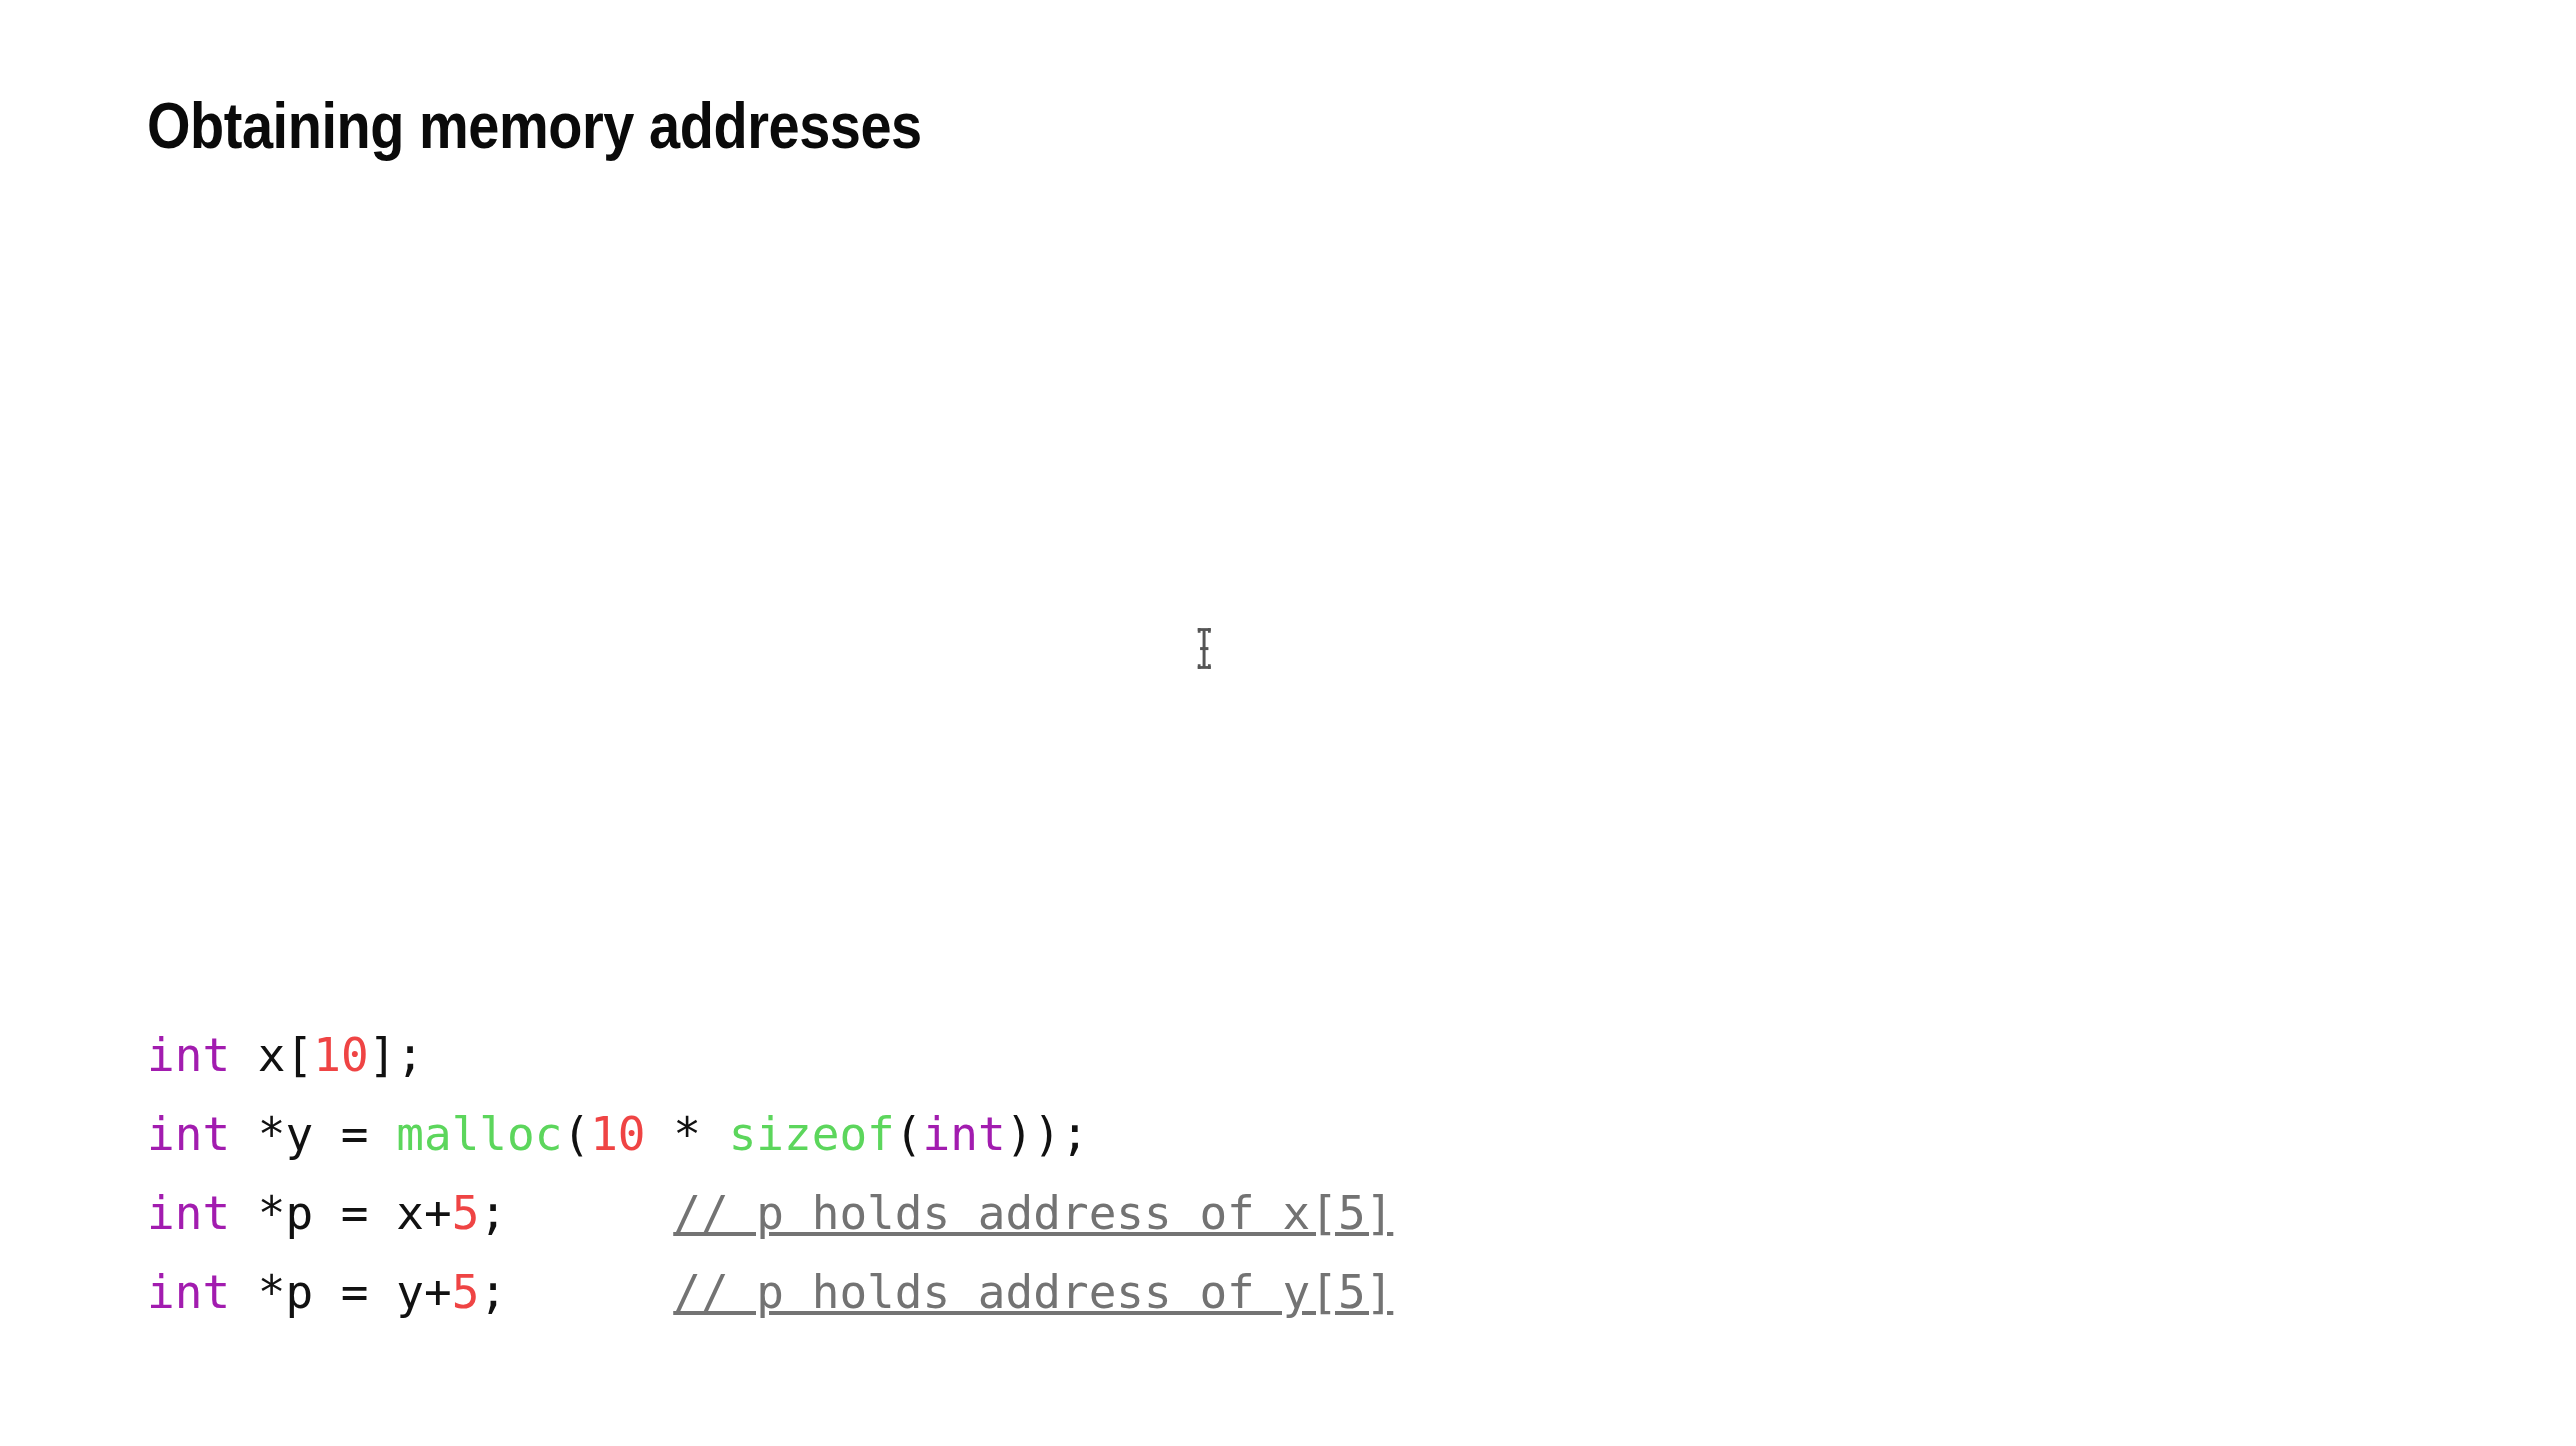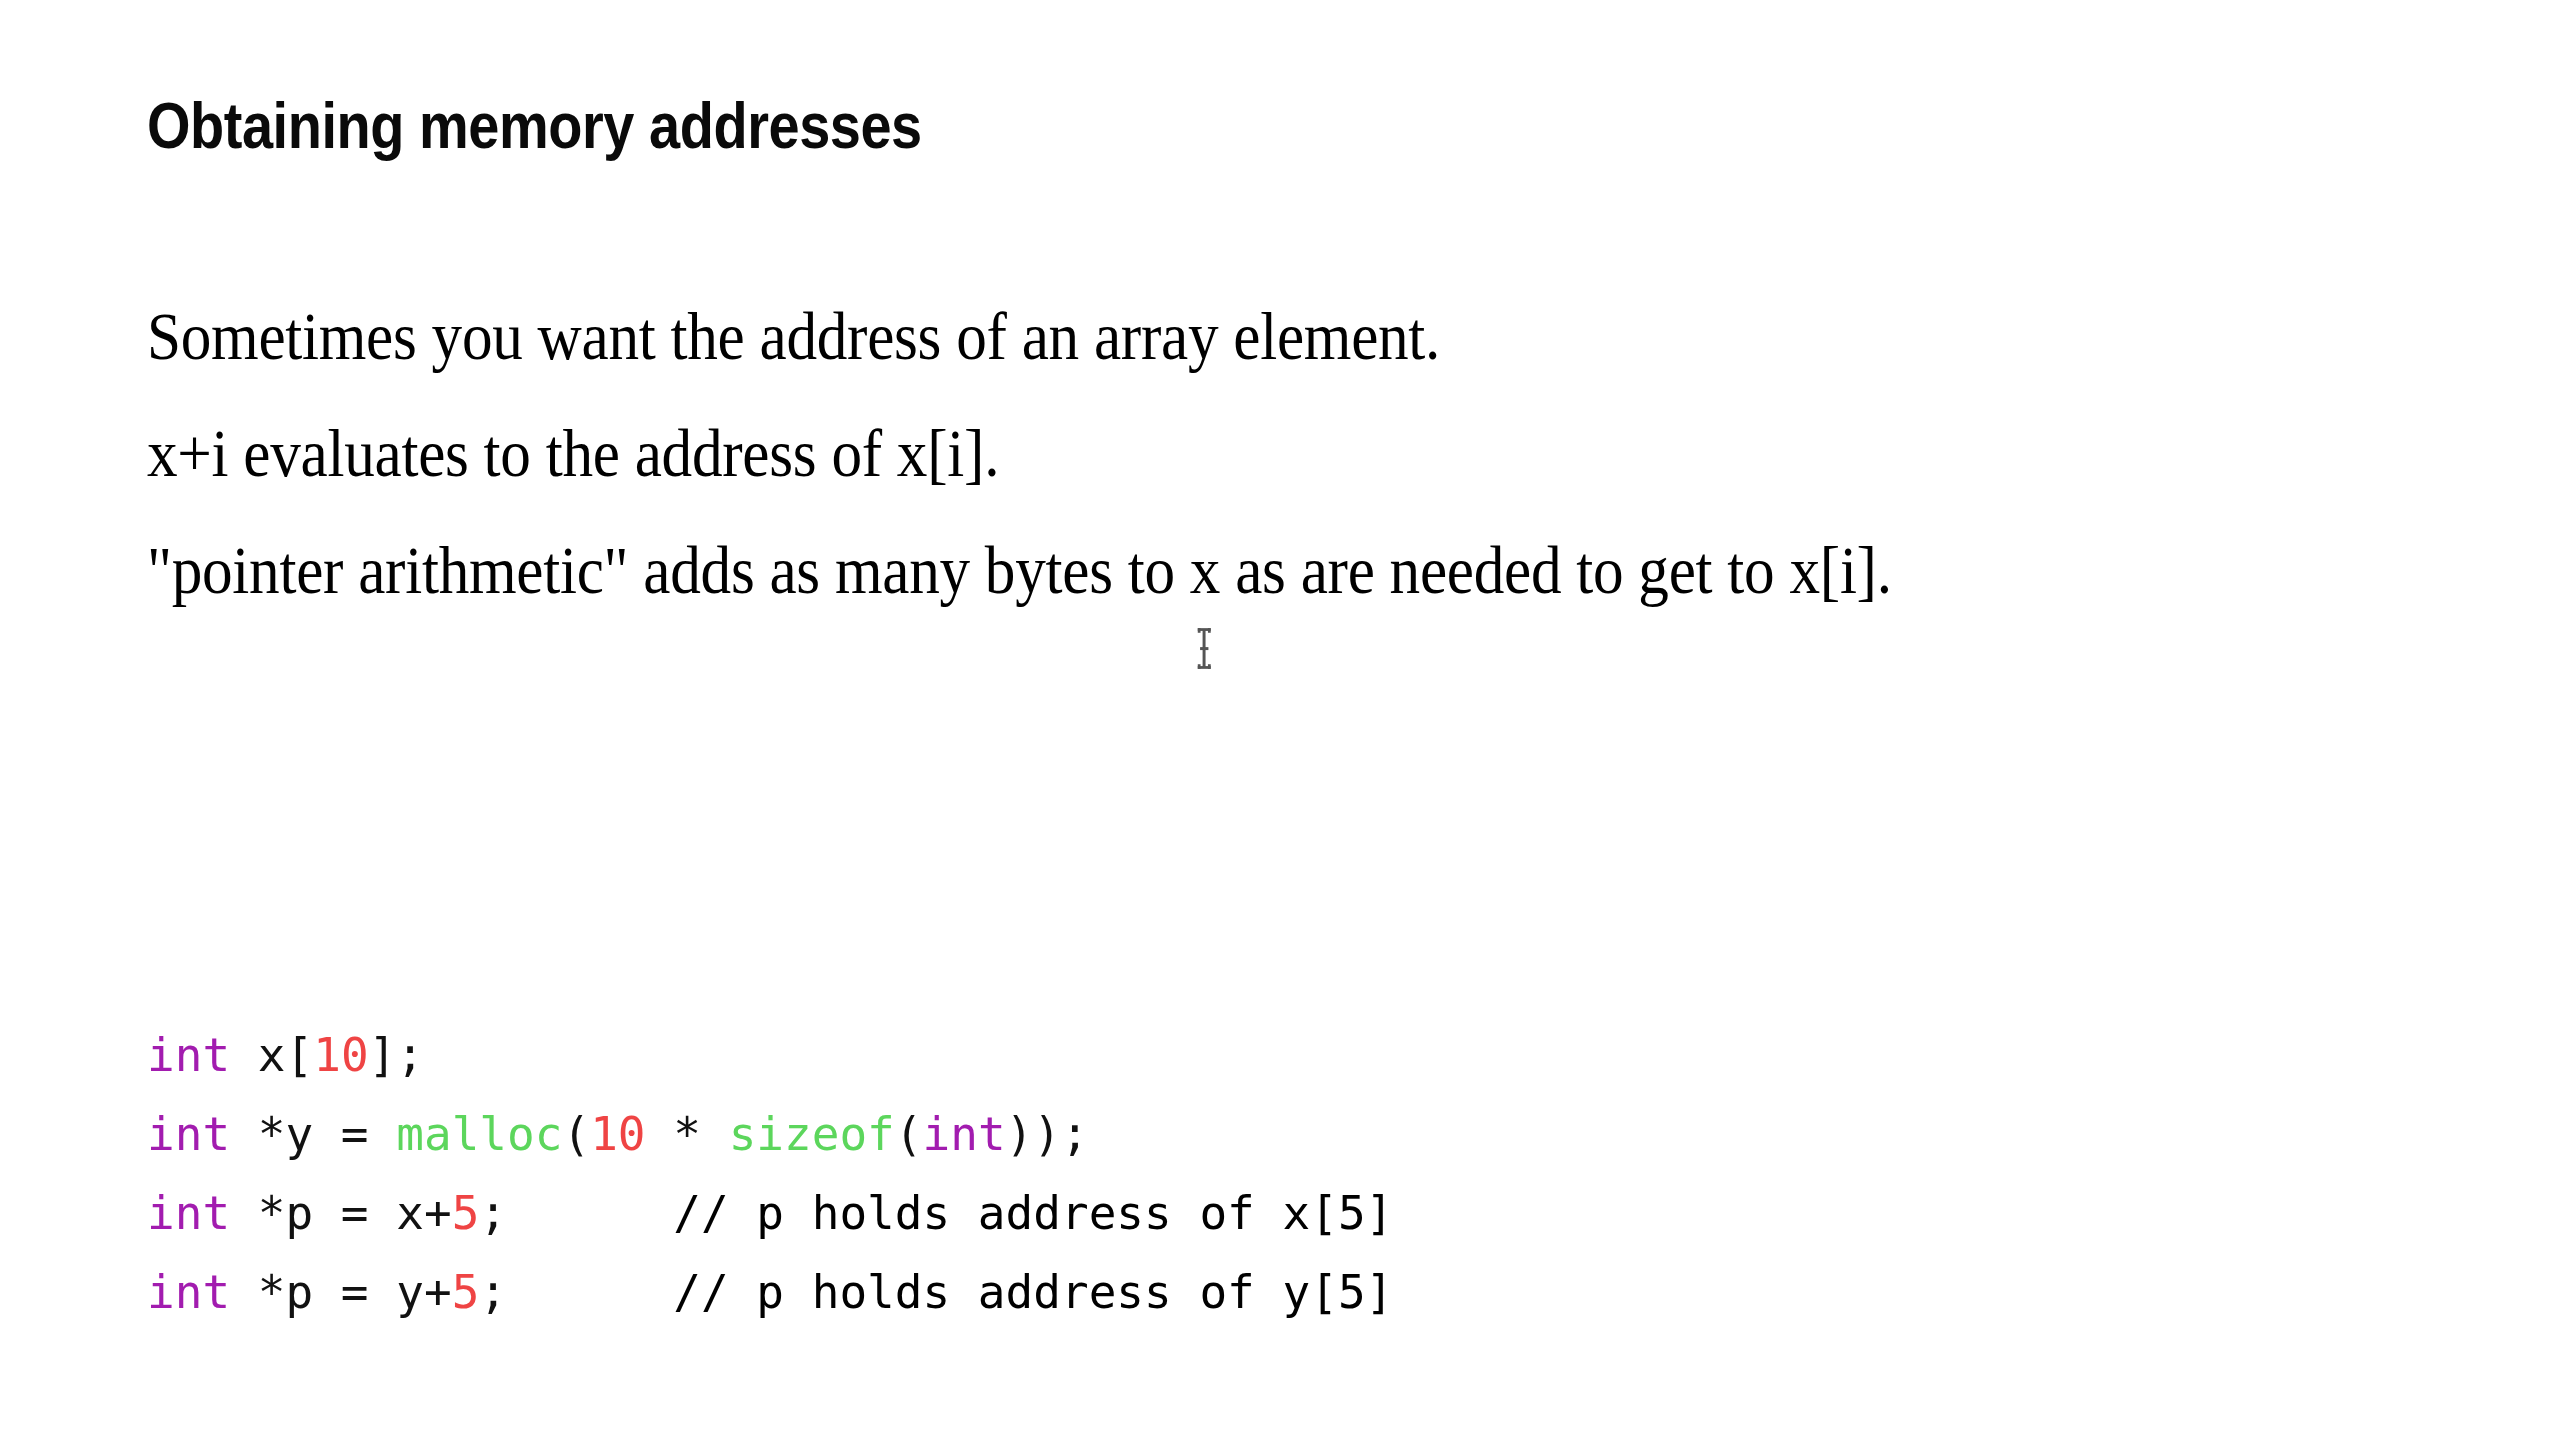--- a/index.html
+++ b/index.html
@@ -77,44 +77,39 @@
     height: 79px;
     line-height: 79px;
     white-space: pre;
   }
   .tok-kw    { color: #a21caf; }
   .tok-fn    { color: #5cd65c; margin-top: 21px; }
   .tok-num   { color: #ef4444; }
   .tok-punct { color: #111111; }
   .tok-id    { color: #111111; }
   .tok-op    { color: #111111; }
-  .tok-comment { color: #000000; }
+  .tok-comment { color: #737373; text-decoration: underline; }
 
   .text-cursor {
     position: absolute;
     left: 1189px;
     top: 627px;
     width: 18.5px;
     height: 43px;
     pointer-events: none;
   }
   .text-cursor svg { display: block; }
 </style>
 </head>
 <body>
 
 <div class="slide">
 
   <h1 class="slide-title">Obtaining memory addresses</h1>
 
-  <div class="body-block">
-    <p class="para">Sometimes you want the address of an array element.</p>
-    <p class="para">x+i evaluates to the address of x[i].</p>
-    <p class="para wrapped">"pointer arithmetic" adds as many bytes to x as are needed to get to x[i].</p>
-  </div>
 
   <pre class="code-block"><div class="code-line"><span class="tok-kw">int</span><span class="tok-id"> x</span><span class="tok-punct">[</span><span class="tok-num">10</span><span class="tok-punct">];</span></div><div class="code-line"><span class="tok-kw">int</span><span class="tok-id"> *y = </span><span class="tok-fn">malloc</span><span class="tok-punct">(</span><span class="tok-num">10</span><span class="tok-op"> * </span><span class="tok-fn">sizeof</span><span class="tok-punct">(</span><span class="tok-kw">int</span><span class="tok-punct">));</span></div><div class="code-line"><span class="tok-kw">int</span><span class="tok-id"> *p = x+</span><span class="tok-num">5</span><span class="tok-punct">;</span><span class="tok-id">      </span><span class="tok-comment">// p holds address of x[5]</span></div><div class="code-line"><span class="tok-kw">int</span><span class="tok-id"> *p = y+</span><span class="tok-num">5</span><span class="tok-punct">;</span><span class="tok-id">      </span><span class="tok-comment">// p holds address of y[5]</span></div></pre>
 
   <div class="text-cursor" style="left: 1189px; top: 627px;">
     <svg width="18.5" height="43" viewBox="0 0 20 46" aria-hidden="true">
       <g fill="#555555">
         <rect x="8.2" y="2" width="3.2" height="42"></rect>
         <rect x="3" y="1" width="14" height="3"></rect>
         <rect x="3" y="42" width="14" height="3"></rect>
         <rect x="3" y="1" width="3" height="5"></rect>

